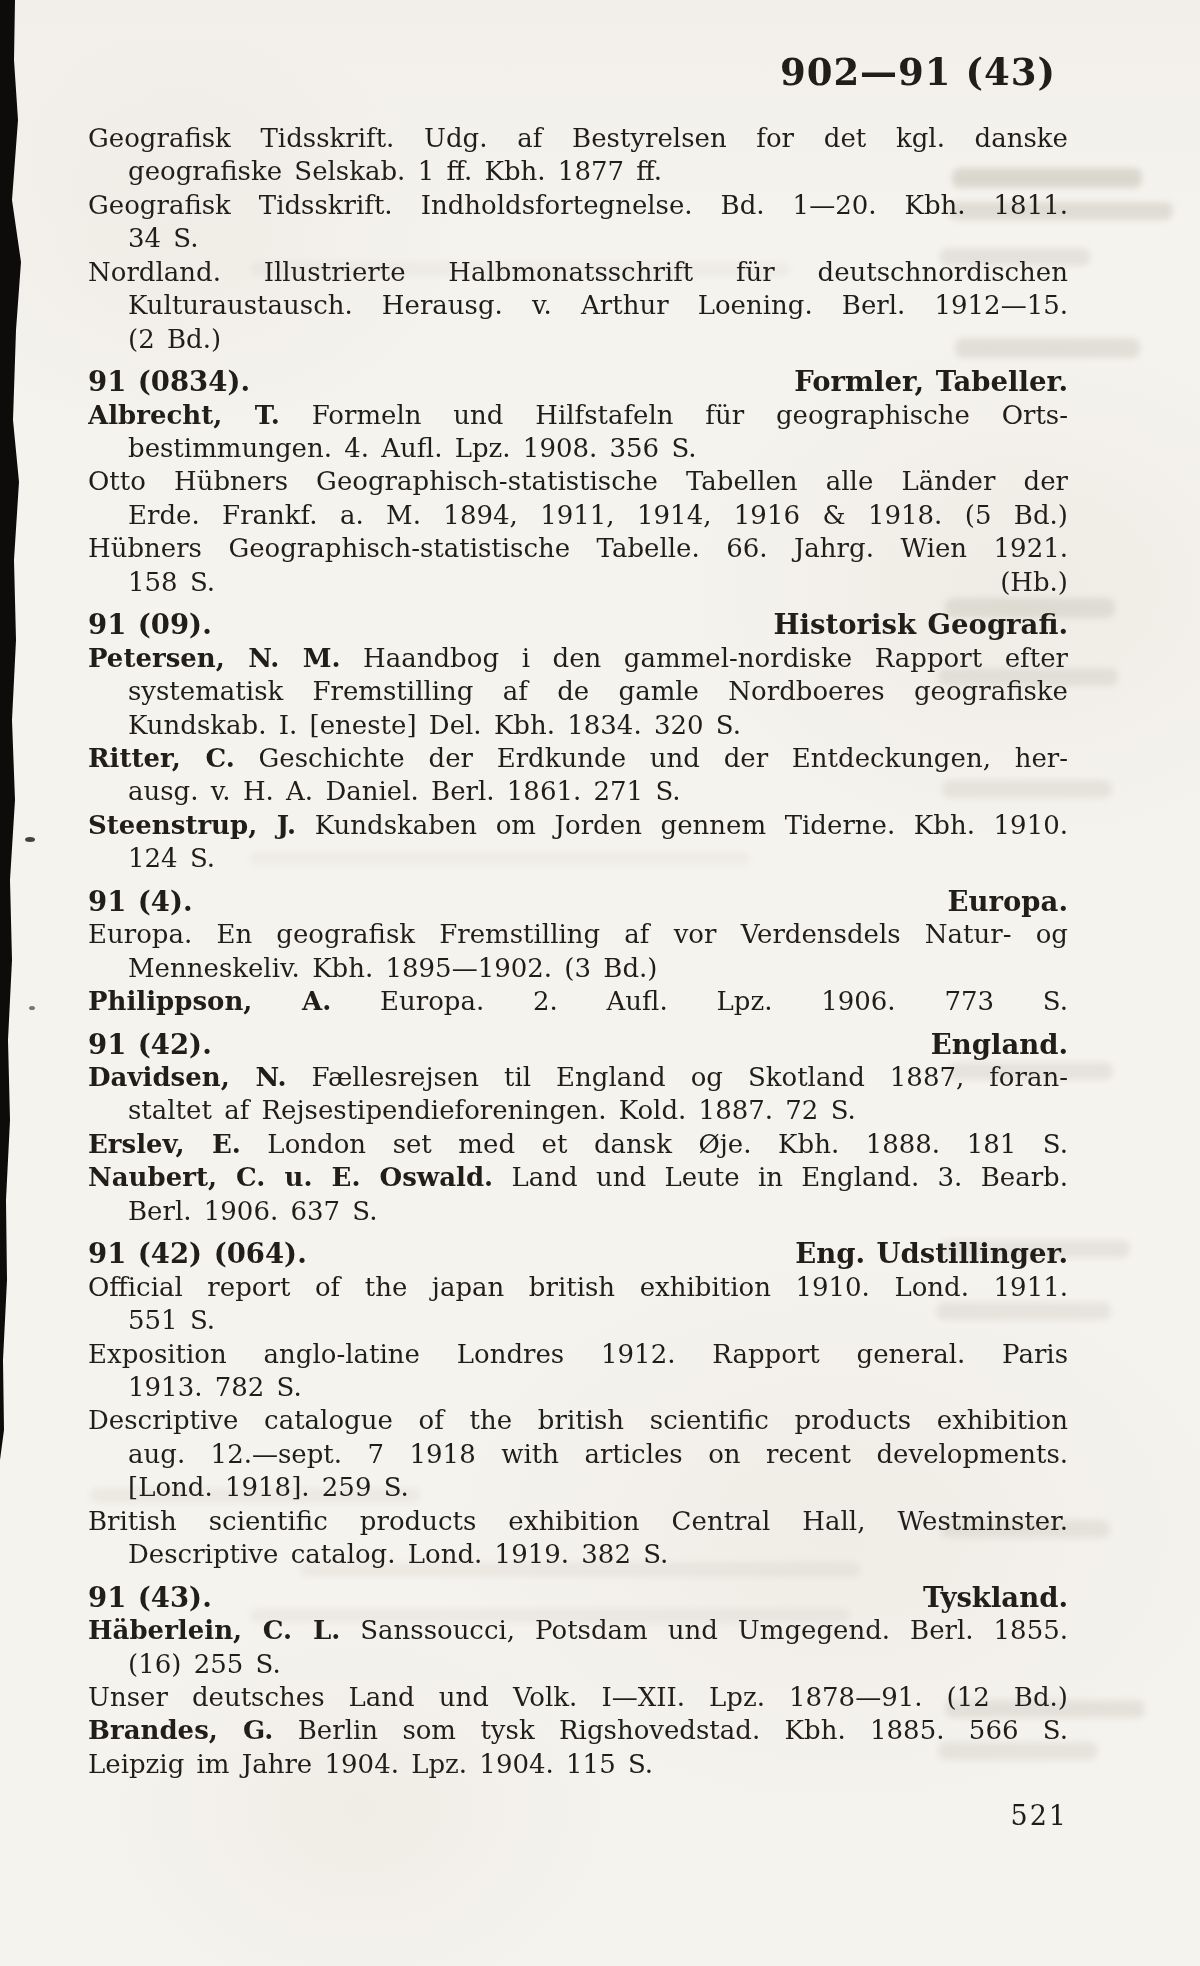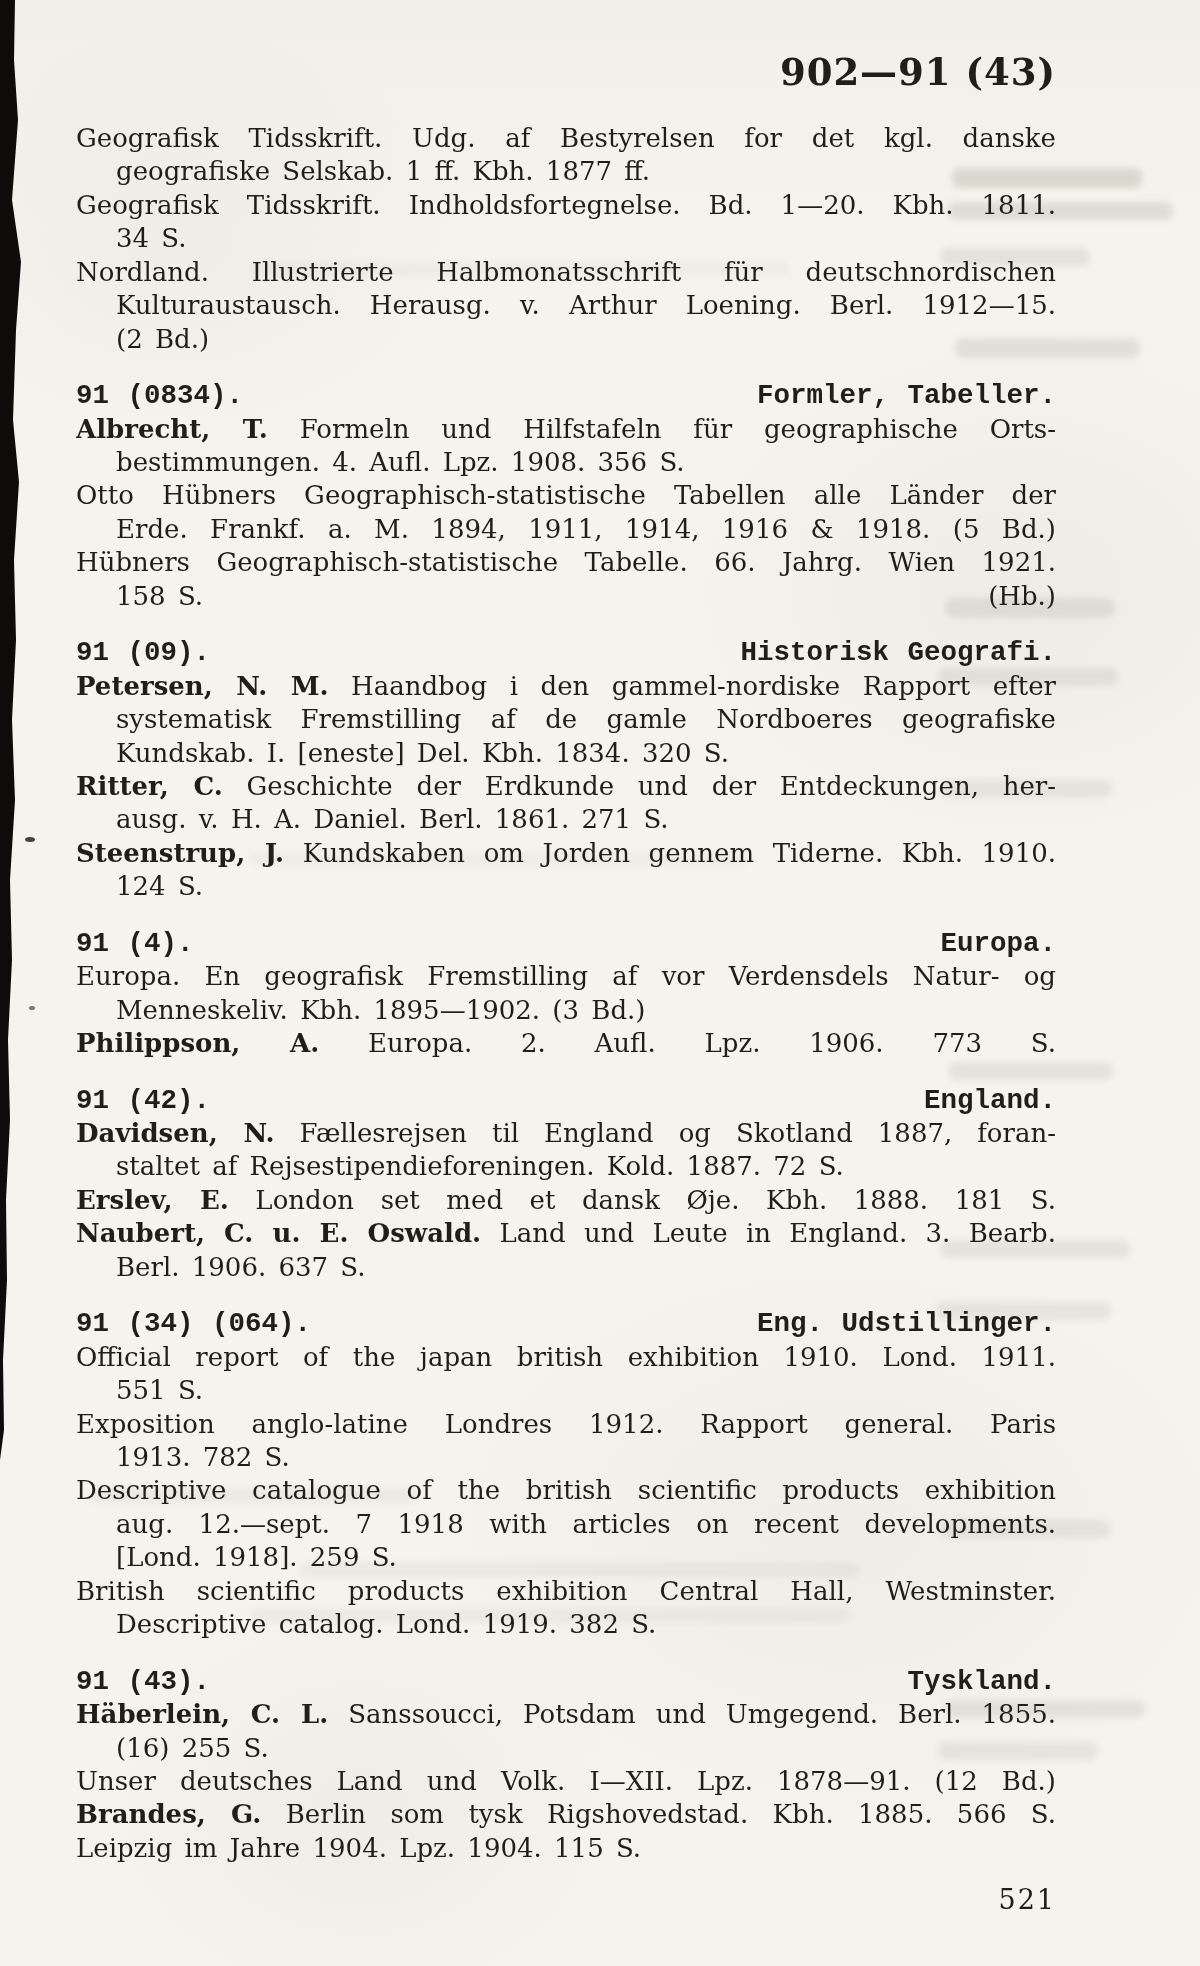--- a/index.html
+++ b/index.html
@@ -33,42 +33,42 @@
   .speck.s1{left:25px;top:837px;width:10px;height:5px;}
   .speck.s2{left:29px;top:1006px;width:6px;height:4px;opacity:.7;}
 
   .classmark-header{
     position:absolute;top:50px;right:144px;
     font-size:37px;font-weight:bold;letter-spacing:1px;
     white-space:nowrap;
     text-align:center;
   }
   .text-block{
-    position:absolute;left:76px;top:122px;width:980px;
+    position:absolute;left:88px;top:122px;width:980px;
   }
   .line{
     font-size:26px;line-height:33.45px;
     word-spacing:4px;
     white-space:nowrap;
   }
   .line.fill{
     white-space:normal;
     text-align:justify;
     text-align-last:justify;
     max-height:33.45px;overflow:hidden;
   }
   .line.indent{padding-left:40px;}
   .line.split{
     display:flex;justify-content:space-between;white-space:nowrap;gap:33px;
   }
   .bold{font-weight:bold;}
   .head-row{
     display:flex;justify-content:space-between;
     font-weight:bold;font-size:27.5px;line-height:33.45px;
-    margin-top:23px;word-spacing:2px;font-family:Liberation Mono, monospace;
+    margin-top:9px;word-spacing:2px;
   }
   .page-number{
     margin-top:19px;text-align:right;
     font-size:27px;letter-spacing:2px;
   }
   
   .smudge{
     position:absolute;background:#7e7b68;border-radius:8px;
     filter:blur(3px);pointer-events:none;
   }
@@ -176,21 +176,21 @@
         <div class="line indent"><span>staltet af Rejsestipendieforeningen. Kold. 1887. 72 S.</span></div>
       </div>
       <div class="entry">
         <div class="line fill"><span class="bold">Erslev, E.</span><span> London set med et dansk Øje. Kbh. 1888. 181 S.</span></div>
       </div>
       <div class="entry">
         <div class="line fill"><span class="bold">Naubert, C. u. E. Oswald.</span><span> Land und Leute in England. 3. Bearb.</span></div>
         <div class="line indent"><span>Berl. 1906. 637 S.</span></div>
       </div>
       <div class="head-row">
-        <span class="head-left">91 (34) (064).</span>
+        <span class="head-left">91 (42) (064).</span>
         <span class="head-right">Eng. Udstillinger.</span>
       </div>
       <div class="entry">
         <div class="line fill"><span>Official report of the japan british exhibition 1910. Lond. 1911.</span></div>
         <div class="line indent"><span>551 S.</span></div>
       </div>
       <div class="entry">
         <div class="line fill"><span>Exposition anglo-latine Londres 1912. Rapport general. Paris</span></div>
         <div class="line indent"><span>1913. 782 S.</span></div>
       </div>

